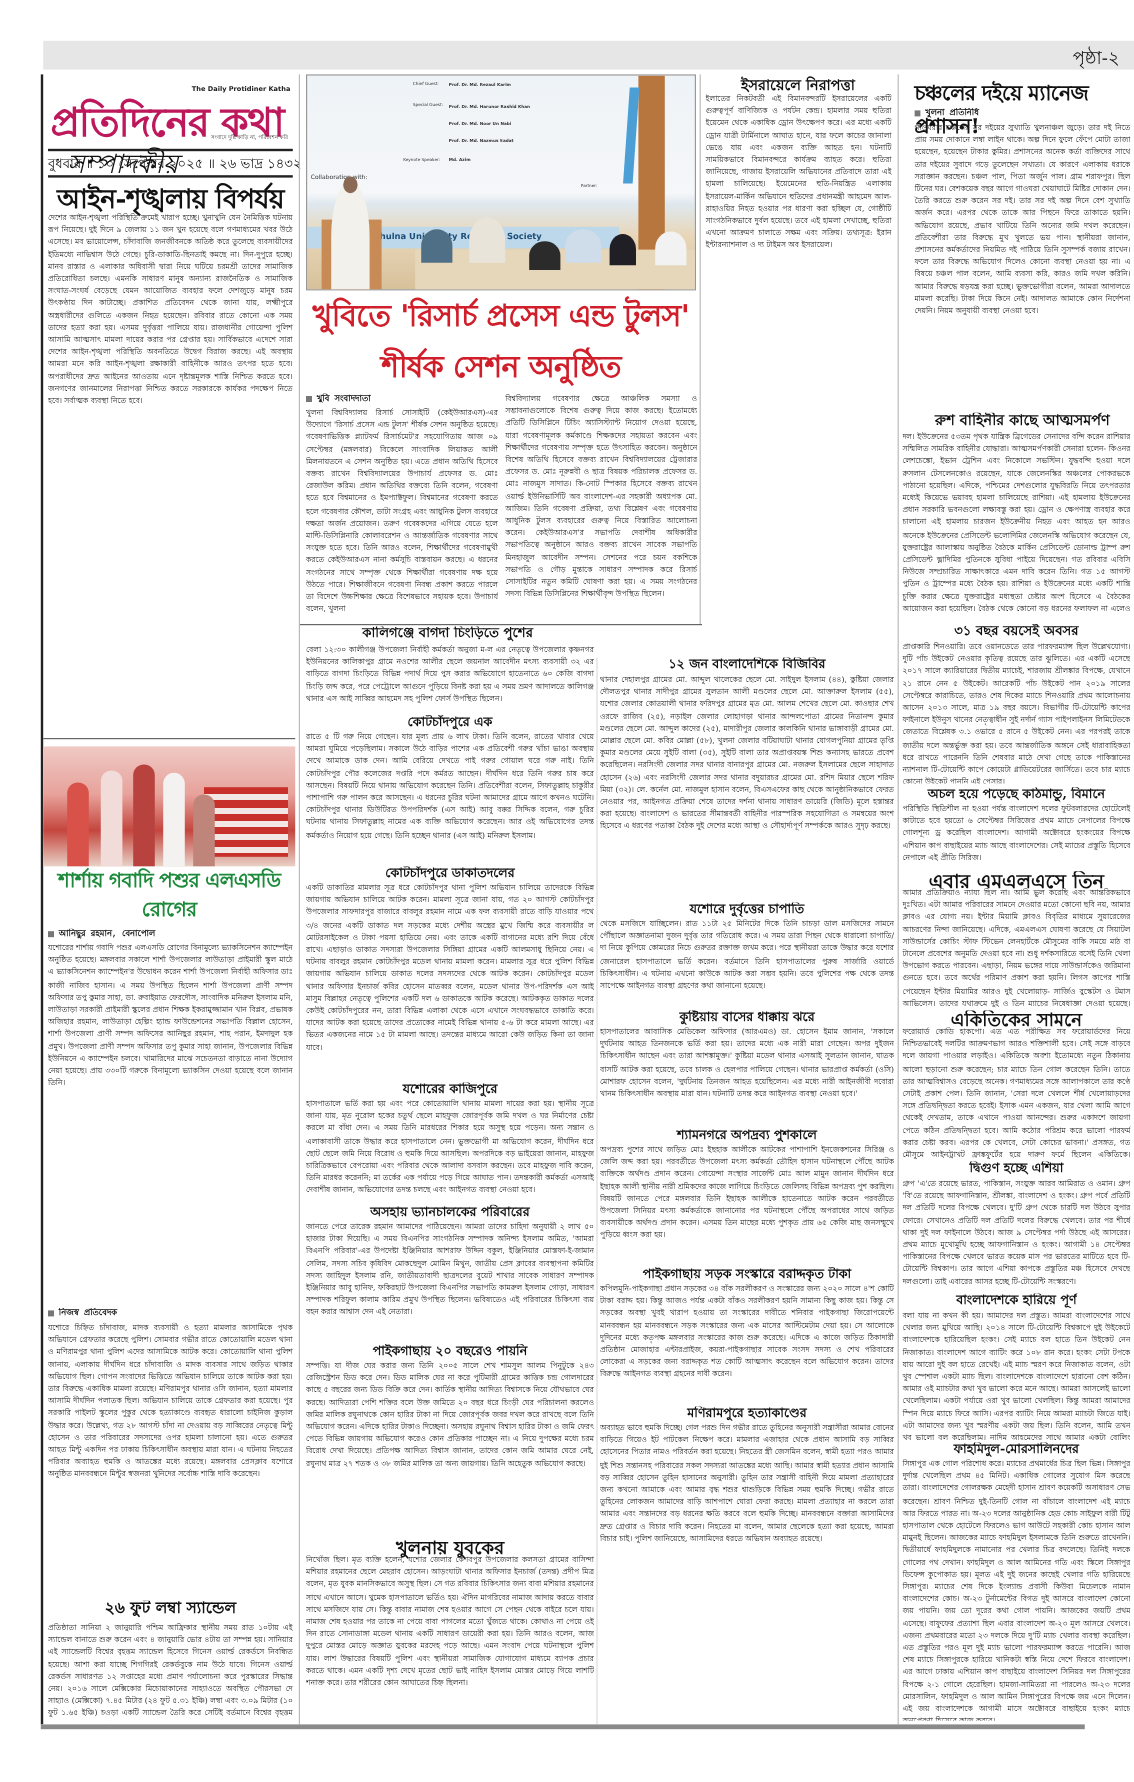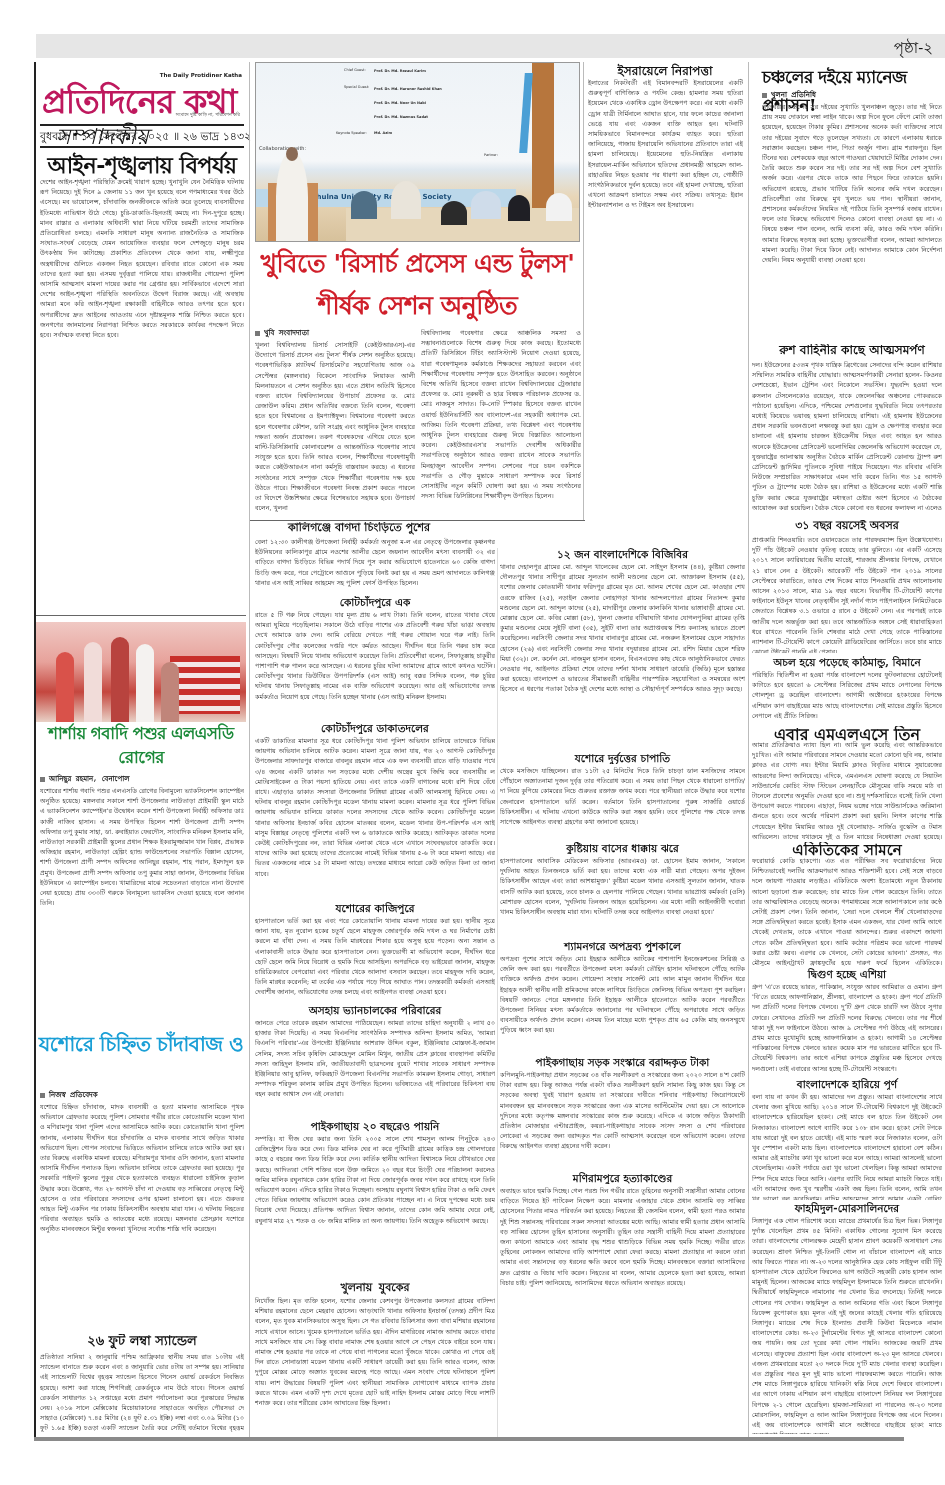--- a/index.html
+++ b/index.html
@@ -84,21 +84,20 @@
   <div class="p" style="left:100px; height:78px; background:#f4f2f0;"></div>
   <div class="p" style="left:125px; height:60px; background:#c0857a;"></div>
 </div>
 <div class="h-green">
   <div>শার্শায় গবাদি পশুর এলএসডি রোগের</div>
 </div>
 <div class="col byline" style="left:40px; top:774px; width:204px;"><span class="sq"></span><span>আনিছুর রহমান, বেনাপোল</span></div>
 <div class="col body-text" style="left:40px; top:786px; width:204px; height:236px;">যশোরের শার্শায় গবাদি পশুর এলএসডি রোগের বিনামুল্যে ভ্যাকসিনেশন ক্যাম্পেইন অনুষ্ঠিত হয়েছে। মঙ্গলবার সকালে শার্শা উপজেলার লাউতাড়া প্রাইমারী স্কুল মাঠে এ ভ্যাকসিনেশন ক্যাম্পেইন'র উদ্বোধন করেন শার্শা উপজেলা নির্বাহী অফিসার ডাঃ কাজী নাজিব হাসান। এ সময় উপস্থিত ছিলেন শার্শা উপজেলা প্রাণী সম্পদ অফিসার তপু কুমার সাহা, ডা. রুবাইয়াত ফেরদৌস, সাংবাদিক মনিরুল ইসলাম মনি, লাউতাড়া সরকারী প্রাইমারী স্কুলের প্রধান শিক্ষক ইকরামুজ্জামান খান বিপ্লব, প্রভাষক অজিহার রহমান, লাউতাড়া হেল্পিং হ্যান্ড ফাউন্ডেশনের সভাপতি বিল্লাল হোসেন, শার্শা উপজেলা প্রাণী সম্পদ অফিসের আনিছুর রহমান, শাহ পরান, ইমদাদুল হক প্রমুখ। উপজেলা প্রাণী সম্পদ অফিসার তপু কুমার সাহা জানান, উপজেলার বিভিন্ন ইউনিয়নে এ ক্যাম্পেইন চলবে। খামারিদের মাঝে সচেতনতা বাড়াতে নানা উদ্যোগ নেয়া হয়েছে। প্রায় ৩৩০টি গরুকে বিনামূল্যে ভ্যাকসিন দেওয়া হয়েছে বলে জানান তিনি।</div>
 
 <div class="h-blue">
-  <div>যশোরে চিহ্নিত চাঁদাবাজ ও</div>
 </div>
 <div class="col byline" style="left:40px; top:1090px; width:204px;"><span class="sq"></span><span>নিজস্ব প্রতিবেদক</span></div>
 <div class="col body-text" style="left:40px; top:1102px; width:204px; height:230px;">যশোরে চিহ্নিত চাঁদাবাজ, মাদক ব্যবসায়ী ও হত্যা মামলার আসামিকে পৃথক অভিযানে গ্রেফতার করেছে পুলিশ। সোমবার গভীর রাতে কোতোয়ালি মডেল থানা ও মণিরামপুর থানা পুলিশ এদের আসামিকে আটক করে। কোতোয়ালি থানা পুলিশ জানায়, এলাকায় দীর্ঘদিন ধরে চাঁদাবাজি ও মাদক ব্যবসার সাথে জড়িত থাকার অভিযোগ ছিল। গোপন সংবাদের ভিত্তিতে অভিযান চালিয়ে তাকে আটক করা হয়। তার বিরুদ্ধে একাধিক মামলা রয়েছে। মণিরামপুর থানার ওসি জানান, হত্যা মামলার আসামি দীর্ঘদিন পলাতক ছিল। অভিযান চালিয়ে তাকে গ্রেফতার করা হয়েছে। পুর সরকারি পাইলট স্কুলের পুকুর থেকে হত্যাকাণ্ডে ব্যবহৃত ধারালো চাইনিজ কুড়াল উদ্ধার করে। উল্লেখ্য, গত ২৮ আগস্ট চাঁদা না দেওয়ায় বড় সাব্বিরের নেতৃত্বে মিন্টু হোসেন ও তার পরিবারের সদস্যদের ওপর হামলা চালানো হয়। এতে গুরুতর আহত মিন্টু একদিন পর ঢাকায় চিকিৎসাধীন অবস্থায় মারা যান। এ ঘটনায় নিহতের পরিবার অব্যাহত হুমকি ও আতঙ্কের মধ্যে রয়েছে। মঙ্গলবার প্রেসক্লাব যশোরে অনুষ্ঠিত মানববন্ধনে মিন্টুর স্বজনরা খুনিদের সর্বোচ্চ শাস্তি দাবি করেছেন।</div>
 
 <div class="col subhead" style="left:40px; top:1334px; width:204px; font-size:13px;">২৬ ফুট লম্বা স্যান্ডেল</div>
 <div class="col body-text" style="left:40px; top:1352px; width:204px; height:82px;">প্রতিষ্ঠাতা সানিয়া ২ জানুয়ারি পশ্চিম আফ্রিকার স্থানীয় সময় রাত ১০টায় এই স্যান্ডেল বানাতে শুরু করেন এবং ৪ জানুয়ারি ভোর ৪টায় তা সম্পন্ন হয়। সানিয়ার এই স্যান্ডেলটি বিশ্বের বৃহত্তম স্যান্ডেল হিসেবে গিনেস ওয়ার্ল্ড রেকর্ডসে নিবন্ধিত হয়েছে। আশা করা যাচ্ছে শিগগিরই রেকর্ডবুকে নাম উঠে যাবে। গিনেস ওয়ার্ল্ড রেকর্ডস সাধারণত ১২ সপ্তাহের মধ্যে প্রমাণ পর্যালোচনা করে পুরস্কারের সিদ্ধান্ত নেয়। ২০১৬ সালে মেক্সিকোর মিচোয়াকানের সাহ্যাওতে অবস্থিত পৌরসভা দে সাহ্যাও (মেক্সিকো) ৭.৪৫ মিটার (২৪ ফুট ৫.৩১ ইঞ্চি) লম্বা এবং ৩.০৯ মিটার (১০ ফুট ১.৬৫ ইঞ্চি) চওড়া একটি স্যান্ডেল তৈরি করে সেটিই বর্তমানে বিশ্বের বৃহত্তম স্যান্ডেল। সূত্রঃ সামাটিভি।</div>
 
 <div class="photo photo-seminar">
   <div class="blueband"></div>
   <div class="wood"></div>
@@ -158,39 +157,39 @@
 
 <div class="col subhead" style="left:752px; top:968px; width:190px; font-size:10.5px;">দ্বিগুণ হচ্ছে এশিয়া</div>
 <div class="col body-text" style="left:752px; top:982px; width:190px; height:94px;">গ্রুপ 'এ'তে রয়েছে ভারত, পাকিস্তান, সংযুক্ত আরব আমিরাত ও ওমান। গ্রুপ 'বি'তে রয়েছে আফগানিস্তান, শ্রীলঙ্কা, বাংলাদেশ ও হংকং। গ্রুপ পর্বে প্রতিটি দল প্রতিটি দলের বিপক্ষে খেলবে। দু'টি গ্রুপ থেকে চারটি দল উঠবে সুপার ফোরে। সেখানেও প্রতিটি দল প্রতিটি দলের বিরুদ্ধে খেলবে। তার পর শীর্ষে থাকা দুই দল ফাইনালে উঠবে। আজ ৯ সেপ্টেম্বর পর্দা উঠছে এই আসরের। প্রথম ম্যাচে মুখোমুখি হচ্ছে আফগানিস্তান ও হংকং। আগামী ১৪ সেপ্টেম্বর পাকিস্তানের বিপক্ষে খেলবে ভারত কয়েক মাস পর ভারতের মাটিতে হবে টি-টোয়েন্টি বিশ্বকাপ। তার আগে এশিয়া কাপকে প্রস্তুতির মঞ্চ হিসেবে দেখছে দলগুলো। তাই এবারের আসর হচ্ছে টি-টোয়েন্টি সংস্করণে।</div>
 
 <div class="col subhead" style="left:752px; top:1078px; width:190px; font-size:10.5px;">বাংলাদেশকে হারিয়ে পূর্ণ</div>
 <div class="col body-text" style="left:752px; top:1092px; width:190px; height:108px;">বলা যায় না কখন কী হয়। আমাদের দল প্রস্তুত। আমরা বাংলাদেশের সাথে খেলার জন্য মুখিয়ে আছি। ২০১৪ সালে টি-টোয়েন্টি বিশ্বকাপে দুই উইকেটে বাংলাদেশকে হারিয়েছিল হংকং। সেই ম্যাচে বল হাতে তিন উইকেট নেন নিজাকাত। বাংলাদেশ আগে ব্যাটিং করে ১০৮ রান করে। হংকং সেটা টপকে যায় আরো দুই বল হাতে রেখেই। এই ম্যাচ স্মরণ করে নিজাকাত বলেন, ওটা খুব স্পেশাল একটা ম্যাচ ছিল। বাংলাদেশকে বাংলাদেশে হারানো বেশ কঠিন। আমার ওই ম্যাচটার কথা খুব ভালো করে মনে আছে। আমরা আসলেই ভালো খেলেছিলাম। একটা পর্যায়ে ওরা খুব ভালো খেলছিল। কিন্তু আমরা আমাদের স্পিন দিয়ে ম্যাচে ফিরে আসি। এরপর ব্যাটিং নিয়ে আমরা ম্যাচটা জিতে যাই। এটা আমাদের জন্য খুব স্মরণীয় একটা জয় ছিল। তিনি বলেন, আমি তখন খুব ভালো বল করেছিলাম। নাদিম আহমেদের সাথে আমার একটা বোলিং জুটিও হয়েছিলো। আর এরপরেই বাংলাদেশের ব্যাটিং লাইন আপ ধ্বসে পড়ে। এরপর আমরা ঘুরে দাঁড়াই।</div>
 
 <div class="col subhead" style="left:752px; top:1202px; width:190px; font-size:10.5px;">ফাহমিদুল-মোরসালিনদের</div>
 <div class="col body-text" style="left:752px; top:1216px; width:190px; height:218px;">সিঙ্গাপুর এক গোল পরিশোধ করে। ম্যাচের প্রথমার্ধের চিত্র ছিল ভিন্ন। সিঙ্গাপুর দুর্দান্ত খেলেছিল প্রথম ৪৫ মিনিট। একাধিক গোলের সুযোগ মিস করেছে তারা। বাংলাদেশের গোলরক্ষক মেহেদী হাসান শ্রাবণ কয়েকটি অসাধারণ সেভ করেছেন। শ্রাবণ নিশ্চিত দুই-তিনটি গোল না বাঁচালে বাংলাদেশ এই ম্যাচে আর ফিরতে পারত না। অ-২৩ দলের আনুষ্ঠানিক হেড কোচ সাইফুল বারী টিটু হাসপাতাল থেকে হোটেলে ফিরলেও ভাগ আউটে সহকারী কোচ হাসান আল মামুনই ছিলেন। আজকের ম্যাচে ফাহমিদুল ইসলামকে তিনি শুরুতে রাখেননি। দ্বিতীয়ার্ধে ফাহমিদুলকে নামানোর পর খেলার চিত্র বদলেছে। তিনিই দলকে গোলের পথ দেখান। ফাহমিদুল ও আল আমিনের গতি এবং স্কিলে সিঙ্গাপুর ডিফেন্স কুপোকাত হয়। মূলত এই দুই জনের কাছেই খেলার গতি হারিয়েছে সিঙ্গাপুর। ম্যাচের শেষ দিকে ইংল্যান্ড প্রবাসী কিউবা মিচেলকে নামান বাংলাদেশের কোচ। অ-২৩ টুর্নামেন্টের বিগত দুই আসরে বাংলাদেশ কোনো জয় পায়নি। জয় তো দূরের কথা গোল পায়নি। আজকের জয়টি প্রথম এসেছে। বাফুফের প্রত্যাশা ছিল এবার বাংলাদেশ অ-২৩ মূল আসরে খেলবে। এজন্য প্রথমবারের মতো ২৩ দলকে দিয়ে দু'টি ম্যাচ খেলার ব্যবস্থা করেছিল। এত প্রস্তুতির পরও মূল দুই ম্যাচ ভালো পারফরম্যান্স করতে পারেনি। আজ শেষ ম্যাচে সিঙ্গাপুরকে হারিয়ে খানিকটা স্বস্তি নিয়ে দেশে ফিরবে বাংলাদেশ। এর আগে ঢাকায় এশিয়ান কাপ বাছাইয়ে বাংলাদেশ সিনিয়র দল সিঙ্গাপুরের বিপক্ষে ২-১ গোলে হেরেছিল। হামজা-সামিতরা না পারলেও অ-২৩ দলের মোরসালিন, ফাহমিদুল ও আল আমিন সিঙ্গাপুরের বিপক্ষে জয় এনে দিলেন। এই জয় বাংলাদেশকে আগামী মাসে অক্টোবরে বাছাইয়ে হংকং ম্যাচে অনুপ্রেরণা হিসেবে কাজ করবে।</div>
 
-<div class="col subhead" style="left:239px; top:522px; width:240px; font-size:11px;text-align:center;">কালিগঞ্জে বাগদা চিংড়িতে পুশের</div>
+<div class="col subhead" style="left:253px; top:522px; width:240px; font-size:11px;text-align:center;">কালিগঞ্জে বাগদা চিংড়িতে পুশের</div>
 <div class="col body-text" style="left:255px; top:537px; width:240px; height:58px;">বেলা ১২:৩০ কালীগঞ্জ উপজেলা নির্বাহী কর্মকর্তা অনুজা ম-ল এর নেতৃত্বে উপজেলার কৃষ্ণনগর ইউনিয়নের কালিকাপুর গ্রামে নওশের আলীর ছেলে জয়নাল আবেদীন মৎস্য ব্যবসায়ী ৩২ এর বাড়িতে বাগদা চিংড়িতে বিভিন্ন পদার্থ দিয়ে পুস করার অভিযোগে হাতেনাতে ৬০ কেজি বাগদা চিংড়ি জব্দ করে, পরে পেট্রোলে আগুনে পুড়িয়ে বিনষ্ট করা হয় এ সময় ভ্রমণ আদালতে কালিগঞ্জ থানার এস আই সাব্বির আহমেদ সহ পুলিশ ফোর্স উপস্থিত ছিলেন।</div>
 
 <div class="col subhead" style="left:255px; top:596px; width:240px; font-size:10.5px;">কোটচাঁদপুরে এক</div>
 <div class="col body-text" style="left:255px; top:610px; width:240px; height:110px;">রাতে ৫ টি গরু নিয়ে গেছেন। যার মূল্য প্রায় ৬ লাখ টাকা। তিনি বলেন, রাতের খাবার খেয়ে আমরা ঘুমিয়ে পড়েছিলাম। সকালে উঠে বাড়ির পাশের এক প্রতিবেশী গরুর খাঁচা ভাঙা অবস্থায় দেখে আমাকে ডাক দেন। আমি বেরিয়ে দেখতে পাই গরুর গোয়াল ঘরে গরু নাই। তিনি কোটচাঁদপুর পৌর কলেজের দপ্তরি পদে কর্মরত আছেন। দীর্ঘদিন ধরে তিনি গরুর চাষ করে আসছেন। বিষয়টি নিয়ে থানায় অভিযোগ করেছেন তিনি। প্রতিবেশীরা বলেন, সিফাতুল্লাহ চাকুরীর পাশাপাশি গরু পালন করে আসছেন। এ ধরনের চুরির ঘটনা আমাদের গ্রামে আগে কখনও ঘটেনি। কোটচাঁদপুর থানার ডিউটিরত উপপরিদর্শক (এস আই) আবু বক্কর সিদ্দিক বলেন, গরু চুরির ঘটনায় থানায় সিফাতুল্লাহ নামের এক ব্যক্তি অভিযোগ করেছেন। আর ওই অভিযোগের তদন্ত কর্মকর্তাও নিয়োগ হয়ে গেছে। তিনি হচ্ছেন থানার (এস আই) মনিরুল ইসলাম।</div>
 
 <div class="col subhead" style="left:255px; top:722px; width:240px; font-size:10.5px;">কোটচাঁদপুরে ডাকাতদলের</div>
 <div class="col body-text" style="left:255px; top:736px; width:240px; height:164px;">একটি ডাকাতির মামলার সূত্র ধরে কোটচাঁদপুর থানা পুলিশ অভিযান চালিয়ে তাদেরকে বিভিন্ন জায়গায় অভিযান চালিয়ে আটক করেন। মামলা সূত্রে জানা যায়, গত ২০ আগস্ট কোটচাঁদপুর উপজেলার সাফদারপুর বাজারে বাবলুর রহমান নামে এক ফল ব্যবসায়ী রাতে বাড়ি যাওয়ার পথে ৩/৪ জনের একটি ডাকাত দল সড়কের মধ্যে দেশীয় অস্ত্রের মুখে জিম্মি করে ব্যবসায়ীর ল মোটরসাইকেল ও টাকা পয়সা হাতিয়ে নেয়। এবং তাকে একটি বাগানের মধ্যে রশি দিয়ে বেঁধে রাখে। এছাড়াও ডাকাত সদস্যরা উপজেলার সিঙ্গিয়া গ্রামের একটি আলমসাধু ছিনিয়ে নেয়। এ ঘটনায় বাবলুর রহমান কোটচাঁদপুর মডেল থানায় মামলা করেন। মামলার সূত্র ধরে পুলিশ বিভিন্ন জায়গায় অভিযান চালিয়ে ডাকাত দলের সদস্যদের থেকে আটক করেন। কোটচাঁদপুর মডেল থানার অফিসার ইনচার্জ কবির হোসেন মাতব্বর বলেন, মডেল থানার উপ-পরিদর্শক এস আই মাসুম বিল্লাহর নেতৃত্বে পুলিশের একটি দল ৬ ডাকাতকে আটক করেছে। আটককৃত ডাকাত দলের কেউই কোটচাঁদপুরের নন, তারা বিভিন্ন এলাকা থেকে এসে এখানে সংঘবদ্ধভাবে ডাকাতি করে। যাদের আটক করা হয়েছে তাদের প্রত্যেকের নামেই বিভিন্ন থানায় ৫-৬ টা করে মামলা আছে। এর ভিতর একজনের নামে ১৫ টা মামলা আছে। তদন্তের মাধ্যমে আরো কেউ জড়িত কিনা তা জানা যাবে।</div>
 
 <div class="col subhead" style="left:255px; top:902px; width:240px; font-size:10.5px;">যশোরের কাজিপুরে</div>
 <div class="col body-text" style="left:255px; top:916px; width:240px; height:86px;">হাসপাতালে ভর্তি করা হয় এবং পরে কোতোয়ালি থানায় মামলা দায়ের করা হয়। স্থানীয় সূত্রে জানা যায়, মৃত নুরোল হকের চতুর্থ ছেলে মাহফুজ জোরপূর্বক জমি দখল ও ঘর নির্মাণের চেষ্টা করলে মা বাঁধা দেন। এ সময় তিনি মারধরের শিকার হয়ে অসুস্থ হয়ে পড়েন। অন্য সন্তান ও এলাকাবাসী তাকে উদ্ধার করে হাসপাতালে নেন। ভুক্তভোগী মা অভিযোগ করেন, দীর্ঘদিন ধরে ছোট ছেলে জমি নিয়ে বিরোধ ও হুমকি দিয়ে আসছিল। অপরদিকে বড় ভাইয়েরা জানান, মাহফুজ চারিত্রিকভাবে বেপরোয়া এবং পরিবার থেকে আলাদা বসবাস করছেন। তবে মাহফুজ দাবি করেন, তিনি মারধর করেননি; মা তর্কের এক পর্যায়ে পড়ে গিয়ে আঘাত পান। তদন্তকারী কর্মকর্তা এসআই দেবাশীষ জানান, অভিযোগের তদন্ত চলছে এবং আইনগত ব্যবস্থা নেওয়া হবে।</div>
 
 <div class="col subhead" style="left:255px; top:1004px; width:240px; font-size:10.5px;">অসহায় ভ্যানচালকের পরিবারের</div>
 <div class="col body-text" style="left:255px; top:1018px; width:240px; height:100px;">জানতে পেরে তারেক রহমান আমাদের পাঠিয়েছেন। আমরা তাদের চাহিদা অনুযায়ী ২ লাখ ৫০ হাজার টাকা দিয়েছি। এ সময় বিএনপির সাংগঠনিক সম্পাদক অনিন্দ্য ইসলাম অমিত, 'আমরা বিএনপি পরিবার'-এর উপদেষ্টা ইঞ্জিনিয়ার আশরাফ উদ্দিন বকুল, ইঞ্জিনিয়ার মোস্তফা-ই-জামান সেলিম, সদস্য সচিব কৃষিবিদ মোকছেদুল মোমিন মিথুন, জাতীয় প্রেস ক্লাবের ব্যবস্থাপনা কমিটির সদস্য জাহিদুল ইসলাম রনি, জাতীয়তাবাদী ছাত্রদলের বুয়েট শাখার সাবেক সাধারণ সম্পাদক ইঞ্জিনিয়ার আবু হানিফ, ফকিরহাট উপজেলা বিএনপির সভাপতি কামরুল ইসলাম গোড়া, সাধারণ সম্পাদক শরিফুল কালাম কারিম প্রমুখ উপস্থিত ছিলেন। ভবিষ্যতেও এই পরিবারের চিকিৎসা ব্যয় বহন করার আশ্বাস দেন এই নেতারা।</div>
 
 <div class="col subhead" style="left:255px; top:1120px; width:240px; font-size:10.5px;">পাইকগাছায় ২০ বছরেও পায়নি</div>
 <div class="col body-text" style="left:255px; top:1134px; width:240px; height:148px;">সম্পত্তি। যা দীজ ঘের করার জন্য তিনি ২০০৫ সালে শেখ শামসুল আলম পিনুটুকে ২৪৩ রেজিস্ট্রেশন ডিড করে দেন। ডিড মালিক ঘের না করে পুটিমারী গ্রামের কাত্তিক চন্দ্র গোলদারের কাছে ৫ বছরের জন্য ডিড বিক্রি করে দেন। কার্তিক স্থানীয় আদিত্য বিশ্বাসকে নিয়ে যৌথভাবে ঘের করছে। আদিত্যরা পেশি শক্তির বলে উক্ত জমিতে ২০ বছর ধরে চিংড়ী ঘের পরিচালনা করলেও জমির মালিক রঘুনাথকে কোন হারির টাকা না দিয়ে জোরপূর্বক জবর দখল করে রাখছে বলে তিনি অভিযোগ করেন। এদিকে হারির টাকাও দিচ্ছেনা। অসহায় রঘুনাথ বিশ্বাস হারির টাকা ও জমি ফেরৎ পেতে বিভিন্ন জায়গায় অভিযোগ করেও কোন প্রতিকার পাচ্ছেন না। এ নিয়ে দুপক্ষের মধ্যে চরম বিরোধ দেখা দিয়েছে। প্রতিপক্ষ আদিত্য বিশ্বাস জানান, তাদের কোন জমি আমার ঘেরে নেই, রঘুনাথ মাত্র ২৭ শতক ও ৩৮ জমির মালিক তা অন্য জায়গায়। তিনি অহেতুক অভিযোগ করছে।</div>
 
-<div class="col subhead" style="left:255px; top:1282px; width:240px; font-size:11px;font-family:Liberation Mono, monospace;">খুলনায় যুবকের</div>
+<div class="col subhead" style="left:255px; top:1282px; width:240px; font-size:15px;">খুলনায় যুবকের</div>
 <div class="col body-text" style="left:255px; top:1296px; width:240px; height:138px;">নিখোঁজ ছিল। মৃত ব্যক্তি হলেন, যশোর জেলার কেশবপুর উপজেলার কলসতা গ্রামের বাসিন্দা মশিয়ার রহমানের ছেলে মেহরাব হোসেন। আড়ংঘাটা থানার অফিসার ইনচার্জ (তদন্ত) প্রদীপ মিত্র বলেন, মৃত যুবক মানসিকভাবে অসুস্থ ছিল। সে গত রবিবার চিকিৎসার জন্য বাবা মশিয়ার রহমানের সাথে এখানে আসে। খুমেক হাসপাতালে ভর্তিও হয়। ঐদিন মাগরিবের নামাজ আদায় করতে বাবার সাথে মসজিদে যায় সে। কিন্তু বাবার নামাজ শেষ হওয়ার আগে সে পেছন থেকে বাইরে চলে যায়। নামাজ শেষ হওয়ার পর তাকে না পেয়ে বাবা পাগলের মতো খুঁজতে থাকে। কোথাও না পেয়ে ওই দিন রাতে সোনাডাঙ্গা মডেল থানায় একটি সাধারণ ডায়েরী করা হয়। তিনি আরও বলেন, আজ দুপুরে মোস্তর মোড়ে অজ্ঞাত যুবকের মরদেহ পড়ে আছে। এমন সংবাদ পেয়ে ঘটনাস্থলে পুলিশ যায়। লাশ উদ্ধারের বিষয়টি পুলিশ এবং স্থানীয়রা সামাজিক যোগাযোগ মাধ্যমে ব্যাপক প্রচার করতে থাকে। এমন একটি দৃশ্য দেখে মৃতের ছোট ভাই নাহিদ ইসলাম মোস্তর মোড়ে গিয়ে লাশটি শনাক্ত করে। তার শরীরের কোন আঘাতের চিহ্ন ছিলনা।</div>
 
 <div class="col subhead" style="left:500px; top:548px; width:245px; font-size:10.5px;">১২ জন বাংলাদেশিকে বিজিবির</div>
 <div class="col body-text" style="left:500px; top:562px; width:245px; height:188px;">থানার দেহালপুর গ্রামের মো. আব্দুল খালেকের ছেলে মো. সাইদুল ইসলাম (৪৪), কুষ্টিয়া জেলার দৌলতপুর থানার সাদীপুর গ্রামের সুলতান আলী মণ্ডলের ছেলে মো. আক্তারুল ইসলাম (৫৫), যশোর জেলার কোতয়ালী থানার ফরিদপুর গ্রামের মৃত মো. আলম শেখের ছেলে মো. কাওছার শেখ ওরফে রাজিব (২৫), নড়াইল জেলার লোহাগড়া থানার আন্দলপোতা গ্রামের নিতানন্দ কুমার মণ্ডলের ছেলে মো. আব্দুল কাদের (২৫), মাদারীপুর জেলার কালকিনি থানার ভাঙ্গাবাড়ী গ্রামের মো. মোল্লার ছেলে মো. কবির মোল্লা (৫৮), খুলনা জেলার বটিয়াঘাটা থানার যোগলপুনিয়া গ্রামের তৃপ্তি কুমার মণ্ডলের মেয়ে সুইটি বালা (৩৫), সুইটি বালা তার অপ্রাপ্তবয়স্ক শিশু কন্যাসহ ভারতে প্রবেশ করেছিলেন। নরসিংদী জেলার সদর থানার বানারপুর গ্রামের মো. নজরুল ইসলামের ছেলে সাহাদাত হোসেন (২৬) এবং নরসিংদী জেলার সদর থানার বদুয়ারচর গ্রামের মো. রশিদ মিয়ার ছেলে শরিফ মিয়া (৩২)। লে. কর্নেল মো. নাজমুল হাসান বলেন, বিএসএফের কাছ থেকে আনুষ্ঠানিকভাবে ফেরত নেওয়ার পর, আইনগত প্রক্রিয়া শেষে তাদের দর্শনা থানায় সাধারণ ডায়েরি (জিডি) মূলে হস্তান্তর করা হয়েছে। বাংলাদেশ ও ভারতের সীমান্তবর্তী বাহিনীর পারস্পরিক সহযোগিতা ও সমন্বয়ের অংশ হিসেবে এ ধরণের পতাকা বৈঠক দুই দেশের মধ্যে আস্থা ও সৌহার্দ্যপূর্ণ সম্পর্ককে আরও সুদৃঢ় করছে।</div>
 
 <div class="col subhead" style="left:500px; top:752px; width:245px; font-size:10.5px;">যশোরে দুর্বৃত্তের চাপাতি</div>
 <div class="col body-text" style="left:500px; top:766px; width:245px; height:74px;">থেকে মসজিদে যাচ্ছিলেন। রাত ১১টা ২৫ মিনিটের দিকে তিনি চাচড়া ডাল মসজিদের সামনে পৌঁছালে অজ্ঞাতনামা দুজন দুর্বৃত্ত তার গতিরোধ করে। এ সময় তারা পিছন থেকে ধারালো চাপাতি/দা নিয়ে কুপিয়ে কোমরের নিচে গুরুতর রক্তাক্ত জখম করে। পরে স্থানীয়রা তাকে উদ্ধার করে যশোর জেনারেল হাসপাতালে ভর্তি করেন। বর্তমানে তিনি হাসপাতালের পুরুষ সার্জারি ওয়ার্ডে চিকিৎসাধীন। এ ঘটনায় এখনো কাউকে আটক করা সম্ভব হয়নি। তবে পুলিশের পক্ষ থেকে তদন্ত সাপেক্ষে আইনগত ব্যবস্থা গ্রহণের কথা জানানো হয়েছে।</div>
 
 <div class="col subhead" style="left:500px; top:842px; width:245px; font-size:10.5px;">কুষ্টিয়ায় বাসের ধাক্কায় ঝরে</div>
 <div class="col body-text" style="left:500px; top:856px; width:245px; height:82px;">হাসপাতালের আবাসিক মেডিকেল অফিসার (আরএমও) ডা. হোসেন ইমাম জানান, 'সকালে দুর্ঘটনায় আহত তিনজনকে ভর্তি করা হয়। তাদের মধ্যে এক নারী মারা গেছেন। অপর দুইজন চিকিৎসাধীন আছেন এবং তারা আশঙ্কামুক্ত।' কুষ্টিয়া মডেল থানার এসআই সুলতান জানান, ঘাতক বাসটি আটক করা হয়েছে, তবে চালক ও হেলপার পালিয়ে গেছেন। থানার ভারপ্রাপ্ত কর্মকর্তা (ওসি) মোশারফ হোসেন বলেন, 'দুর্ঘটনায় তিনজন আহত হয়েছিলেন। এর মধ্যে নারী আইনজীবী দবোরা খানম চিকিৎসাধীন অবস্থায় মারা যান। ঘটনাটি তদন্ত করে আইনগত ব্যবস্থা নেওয়া হবে।'</div>

